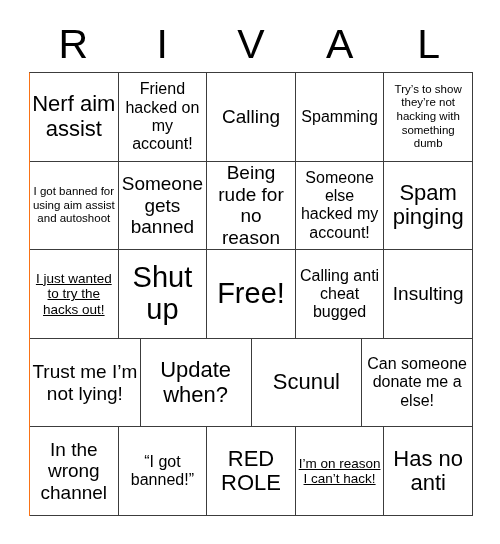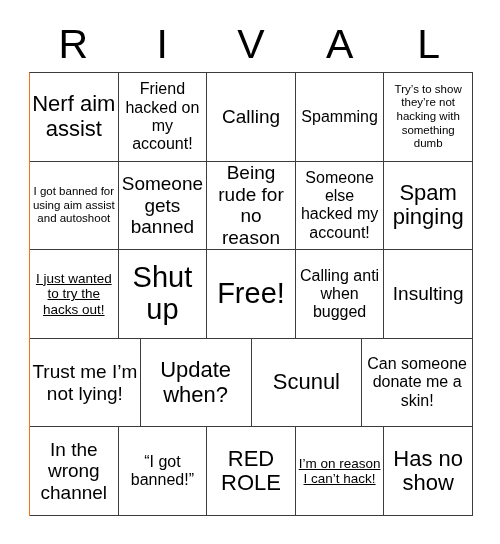--- a/index.html
+++ b/index.html
@@ -137,52 +137,52 @@
         <div class="cell fs-sm">
           <span class="cell-text">I just wanted to try the hacks out!</span>
         </div>
         <div class="cell fs-xxl">
           <span class="cell-text">Shut up</span>
         </div>
         <div class="cell fs-xxl">
           <span class="cell-text">Free!</span>
         </div>
         <div class="cell fs-md">
-          <span class="cell-text">Calling anti when bugged</span>
+          <span class="cell-text">Calling anti cheat bugged</span>
         </div>
         <div class="cell fs-lg">
           <span class="cell-text">Insulting</span>
         </div>
       </div>
       <div class="grid-row">
         <div class="cell fs-lg">
           <span class="cell-text">Trust me I’m not lying!</span>
         </div>
         <div class="cell fs-xl">
           <span class="cell-text">Update when?</span>
         </div>
         <div class="cell fs-xl">
           <span class="cell-text">Scunul</span>
         </div>
         <div class="cell fs-md">
-          <span class="cell-text">Can someone donate me a skin!</span>
+          <span class="cell-text">Can someone donate me a else!</span>
         </div>
       </div>
       <div class="grid-row">
         <div class="cell fs-lg">
           <span class="cell-text">In the wrong channel</span>
         </div>
         <div class="cell fs-md">
           <span class="cell-text">“I got banned!”</span>
         </div>
         <div class="cell fs-xl">
           <span class="cell-text">RED ROLE</span>
         </div>
         <div class="cell fs-sm">
           <span class="cell-text">I’m on reason I can’t hack!</span>
         </div>
         <div class="cell fs-xl">
-          <span class="cell-text">Has no show</span>
+          <span class="cell-text">Has no anti</span>
         </div>
       </div>
     </div>
 
 </div>
 
 </body></html>

